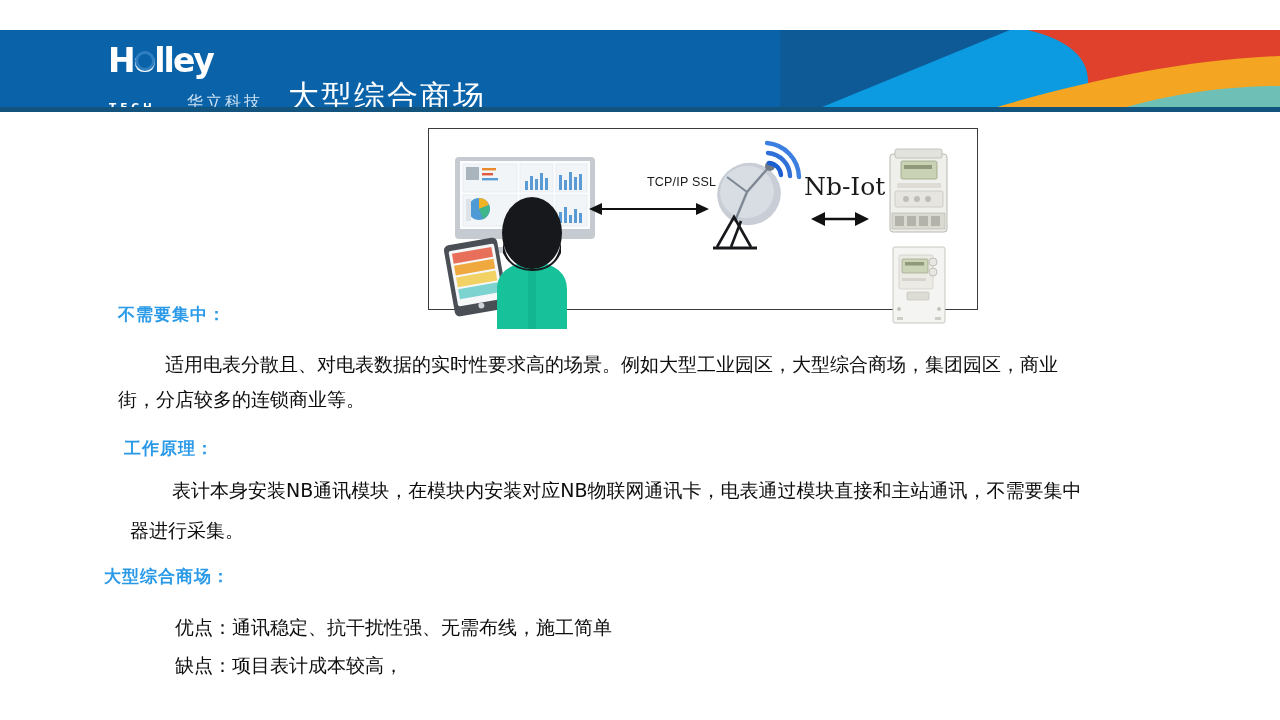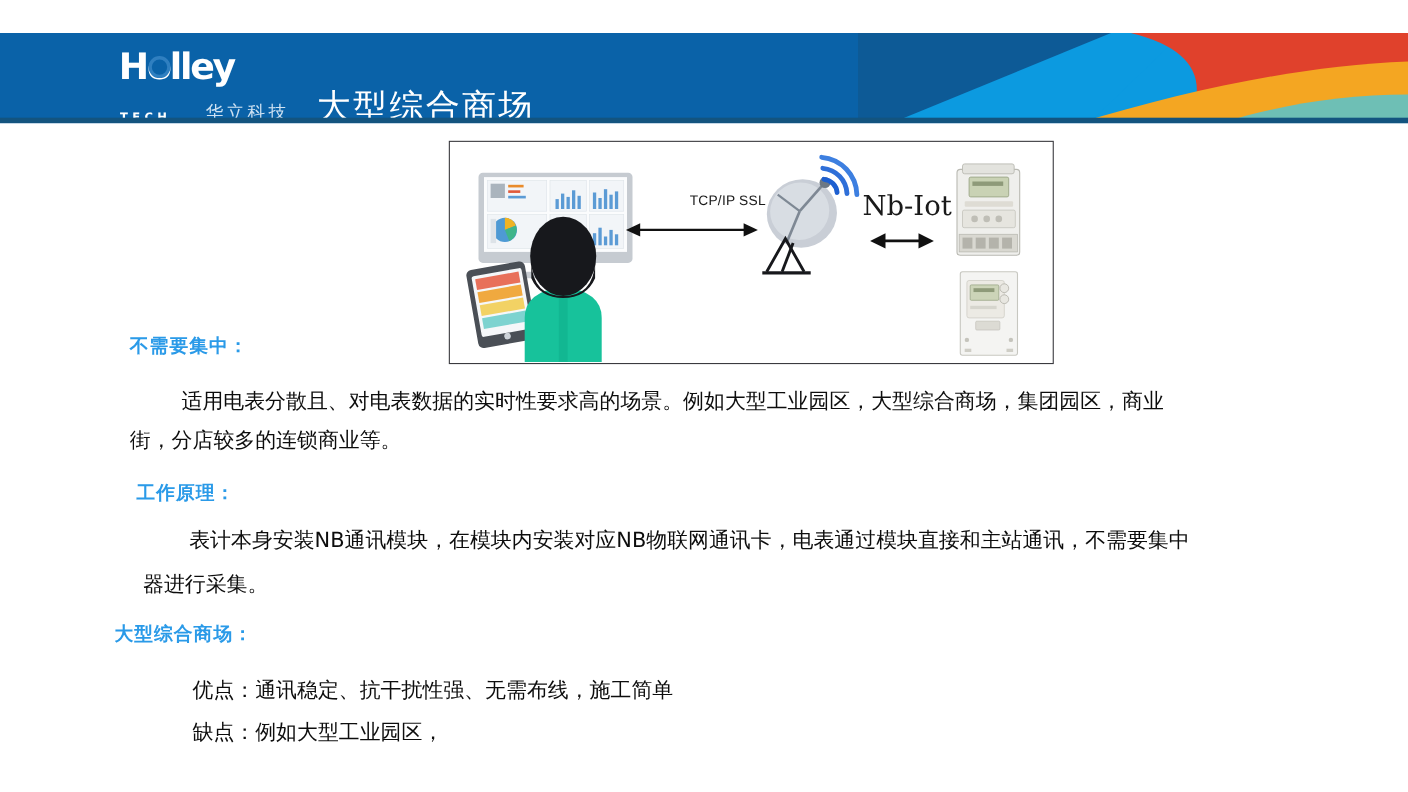--- a/index.html
+++ b/index.html
@@ -108,24 +108,24 @@
     font-size: 31px;
     color: #ffffff;
     letter-spacing: 2px;
     white-space: nowrap;
     font-family: "DejaVu Sans", sans-serif;
   }
 
   
   .diagram {
     position: absolute;
-    left: 408px;
+    left: 428px;
     top: 128px;
     width: 550px;
-    height: 203px;
+    height: 182px;
     background: #ffffff;
     border: 1.5px solid #3a3a3f;
     box-sizing: border-box;
   }
   .diagram svg { display: block; }
 
   
   .section-heading {
     position: absolute;
     color: #2a9ae8;
@@ -316,13 +316,13 @@
 <div class="section-heading" id="h-scene">不需要集中：</div>
 <div class="body-line" id="p1-l1">适用电表分散且、对电表数据的实时性要求高的场景。例如大型工业园区，大型综合商场，集团园区，商业</div>
 <div class="body-line" id="p1-l2">街，分店较多的连锁商业等。</div>
 
 <div class="section-heading" id="h-princ">工作原理：</div>
 <div class="body-line" id="p2-l1">表计本身安装NB通讯模块，在模块内安装对应NB物联网通讯卡，电表通过模块直接和主站通讯，不需要集中</div>
 <div class="body-line" id="p2-l2">器进行采集。</div>
 
 <div class="section-heading" id="h-pros">大型综合商场：</div>
 <div class="body-line" id="p3-l1">优点：通讯稳定、抗干扰性强、无需布线，施工简单</div>
-<div class="body-line" id="p3-l2">缺点：例如大型工业园区，</div>
+<div class="body-line" id="p3-l2">缺点：项目表计成本较高，</div>
 
 </body></html>

